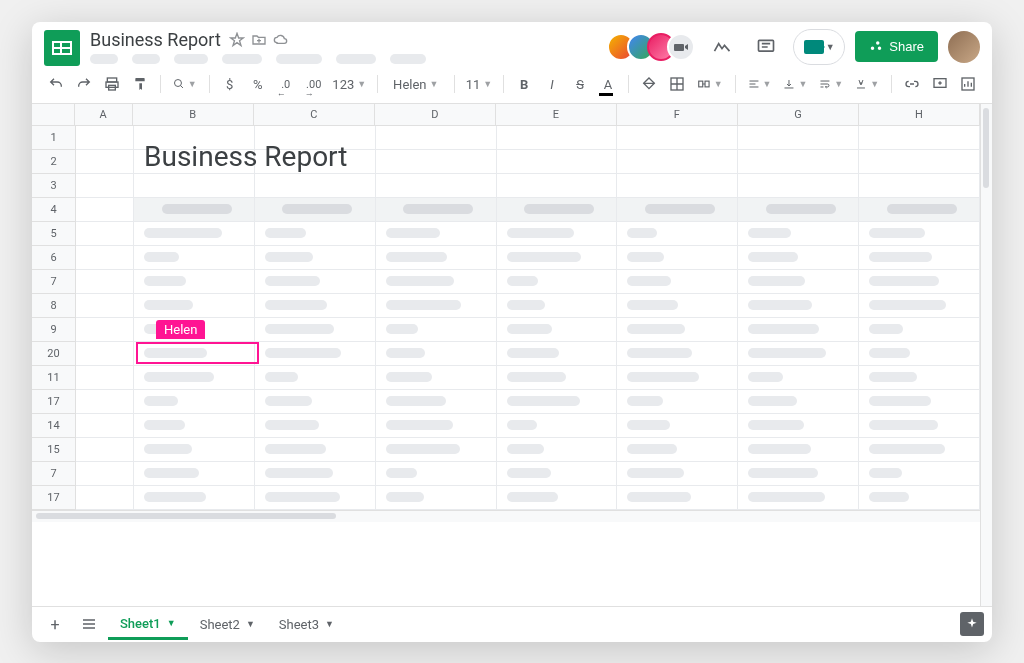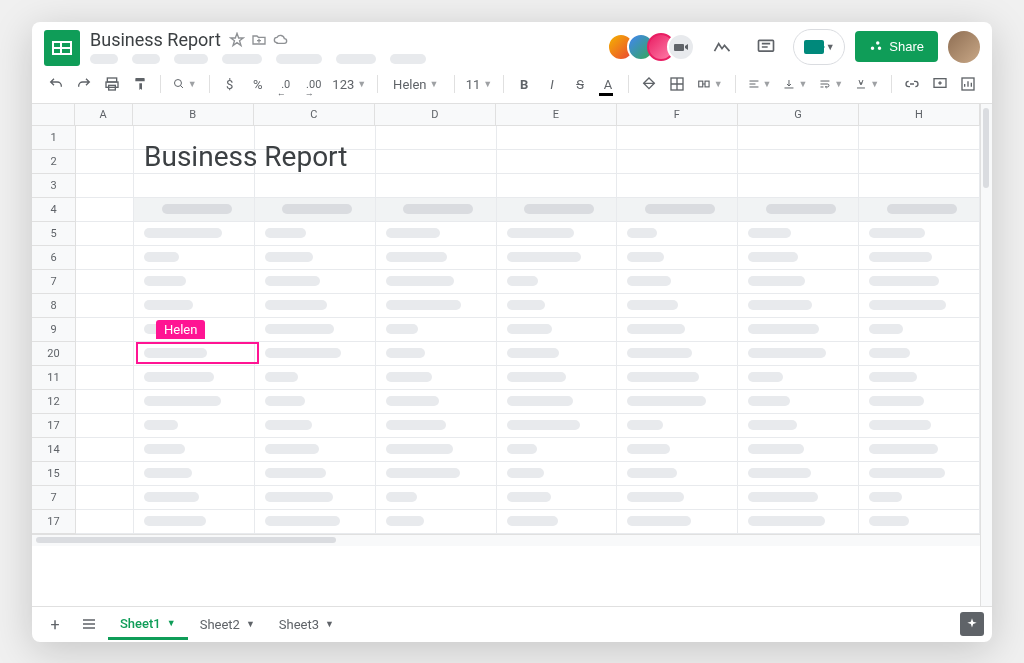--- a/index.html
+++ b/index.html
@@ -649,45 +649,20 @@
               <div class="ph" style="width: 72px; left: 10px;"></div>
             </div>
             <div class="cell" style="width: 125px;">
               <div class="ph" style="width: 35px; left: 10px;"></div>
             </div>
             <div class="cell" style="width: 125px;">
               <div class="ph" style="width: 48px; left: 10px;"></div>
             </div>
           </div>
           <div class="row">
-            <div class="rowh">12</div>
-            <div class="cell" style="width: 60px;"></div>
-            <div class="cell" style="width: 125px;">
-              <div class="ph" style="width: 77px; left: 10px;"></div>
-            </div>
-            <div class="cell" style="width: 125px;">
-              <div class="ph" style="width: 40px; left: 10px;"></div>
-            </div>
-            <div class="cell" style="width: 125px;">
-              <div class="ph" style="width: 53px; left: 10px;"></div>
-            </div>
-            <div class="cell" style="width: 125px;">
-              <div class="ph" style="width: 66px; left: 10px;"></div>
-            </div>
-            <div class="cell" style="width: 125px;">
-              <div class="ph" style="width: 79px; left: 10px;"></div>
-            </div>
-            <div class="cell" style="width: 125px;">
-              <div class="ph" style="width: 42px; left: 10px;"></div>
-            </div>
-            <div class="cell" style="width: 125px;">
-              <div class="ph" style="width: 55px; left: 10px;"></div>
-            </div>
-          </div>
-          <div class="row">
             <div class="rowh">17</div>
             <div class="cell" style="width: 60px;"></div>
             <div class="cell" style="width: 125px;">
               <div class="ph" style="width: 34px; left: 10px;"></div>
             </div>
             <div class="cell" style="width: 125px;">
               <div class="ph" style="width: 47px; left: 10px;"></div>
             </div>
             <div class="cell" style="width: 125px;">
               <div class="ph" style="width: 60px; left: 10px;"></div>

